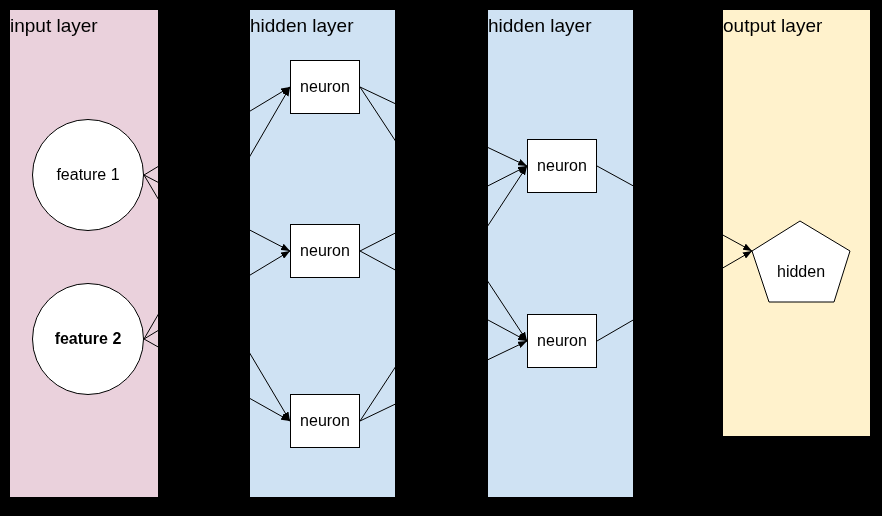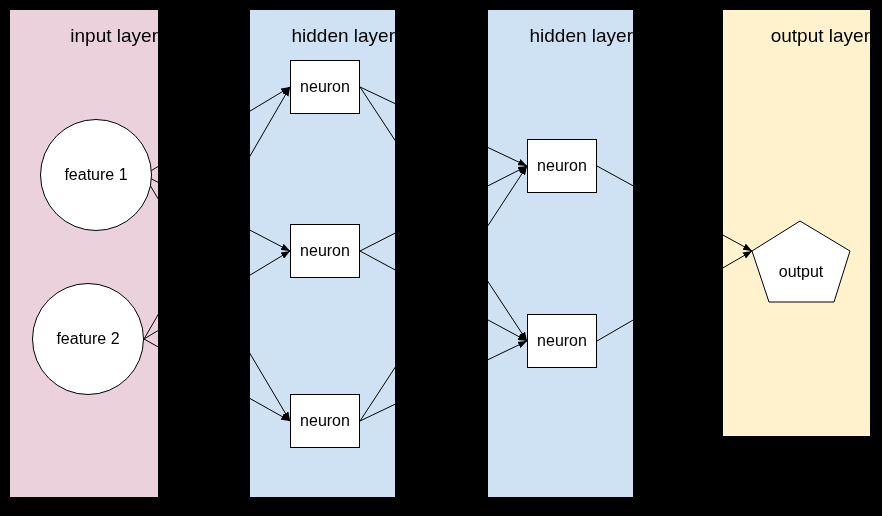--- a/index.html
+++ b/index.html
@@ -19,22 +19,22 @@
     width: 882px;
     height: 516px;
     background: var(--bg);
     overflow: hidden;
   }
   .band {
     position: absolute;
     z-index: 1;
   }
   .band-title {
-    margin-top: 15px;
-    text-align: right;
+    margin-top: 5px;
+    text-align: left;
     font-size: 19px;
     color: var(--text-color);
     white-space: nowrap;
   }
   .edges {
     position: absolute;
     left: 0; top: 0;
     width: 882px; height: 516px;
     z-index: 2;
   }
@@ -100,22 +100,22 @@
         <line x1="360" y1="251" x2="527" y2="166" stroke="#000000" stroke-width="1" marker-end="url(#arrow)"></line>
         <line x1="360" y1="251" x2="527" y2="341" stroke="#000000" stroke-width="1" marker-end="url(#arrow)"></line>
         <line x1="360" y1="421" x2="527" y2="166" stroke="#000000" stroke-width="1" marker-end="url(#arrow)"></line>
         <line x1="360" y1="421" x2="527" y2="341" stroke="#000000" stroke-width="1" marker-end="url(#arrow)"></line>
         <line x1="597" y1="166" x2="752" y2="251" stroke="#000000" stroke-width="1" marker-end="url(#arrow)"></line>
         <line x1="597" y1="341" x2="752" y2="251" stroke="#000000" stroke-width="1" marker-end="url(#arrow)"></line>
       </g>
     <polygon style="fill: var(--node-fill); stroke: var(--node-stroke); stroke-width: 1;" points="800,221 850,251 834,302 769,302 752,251"></polygon>
   </svg>
 
-  <div class="node node-circle" style="left: 40px; top: 119px; width: 112px; height: 112px;">feature 1</div>
-  <div class="node node-circle" style="left: 32px; top: 283px; width: 112px; height: 112px;">feature 2</div>
+  <div class="node node-circle" style="left: 32px; top: 119px; width: 112px; height: 112px;">feature 1</div>
+  <div class="node node-circle" style="left: 32px; top: 283px; width: 112px; height: 112px; font-weight: bold;">feature 2</div>
   <div class="node" style="left: 290px; top: 60px; width: 70px; height: 54px;">neuron</div>
   <div class="node" style="left: 290px; top: 224px; width: 70px; height: 54px;">neuron</div>
   <div class="node" style="left: 290px; top: 394px; width: 70px; height: 54px;">neuron</div>
   <div class="node" style="left: 527px; top: 139px; width: 70px; height: 54px;">neuron</div>
   <div class="node" style="left: 527px; top: 314px; width: 70px; height: 54px;">neuron</div>
-  <div class="node-label-only" style="left: 801px; top: 272px;">output</div>
+  <div class="node-label-only" style="left: 801px; top: 272px;">hidden</div>
 
 </div>
 
 </body></html>

